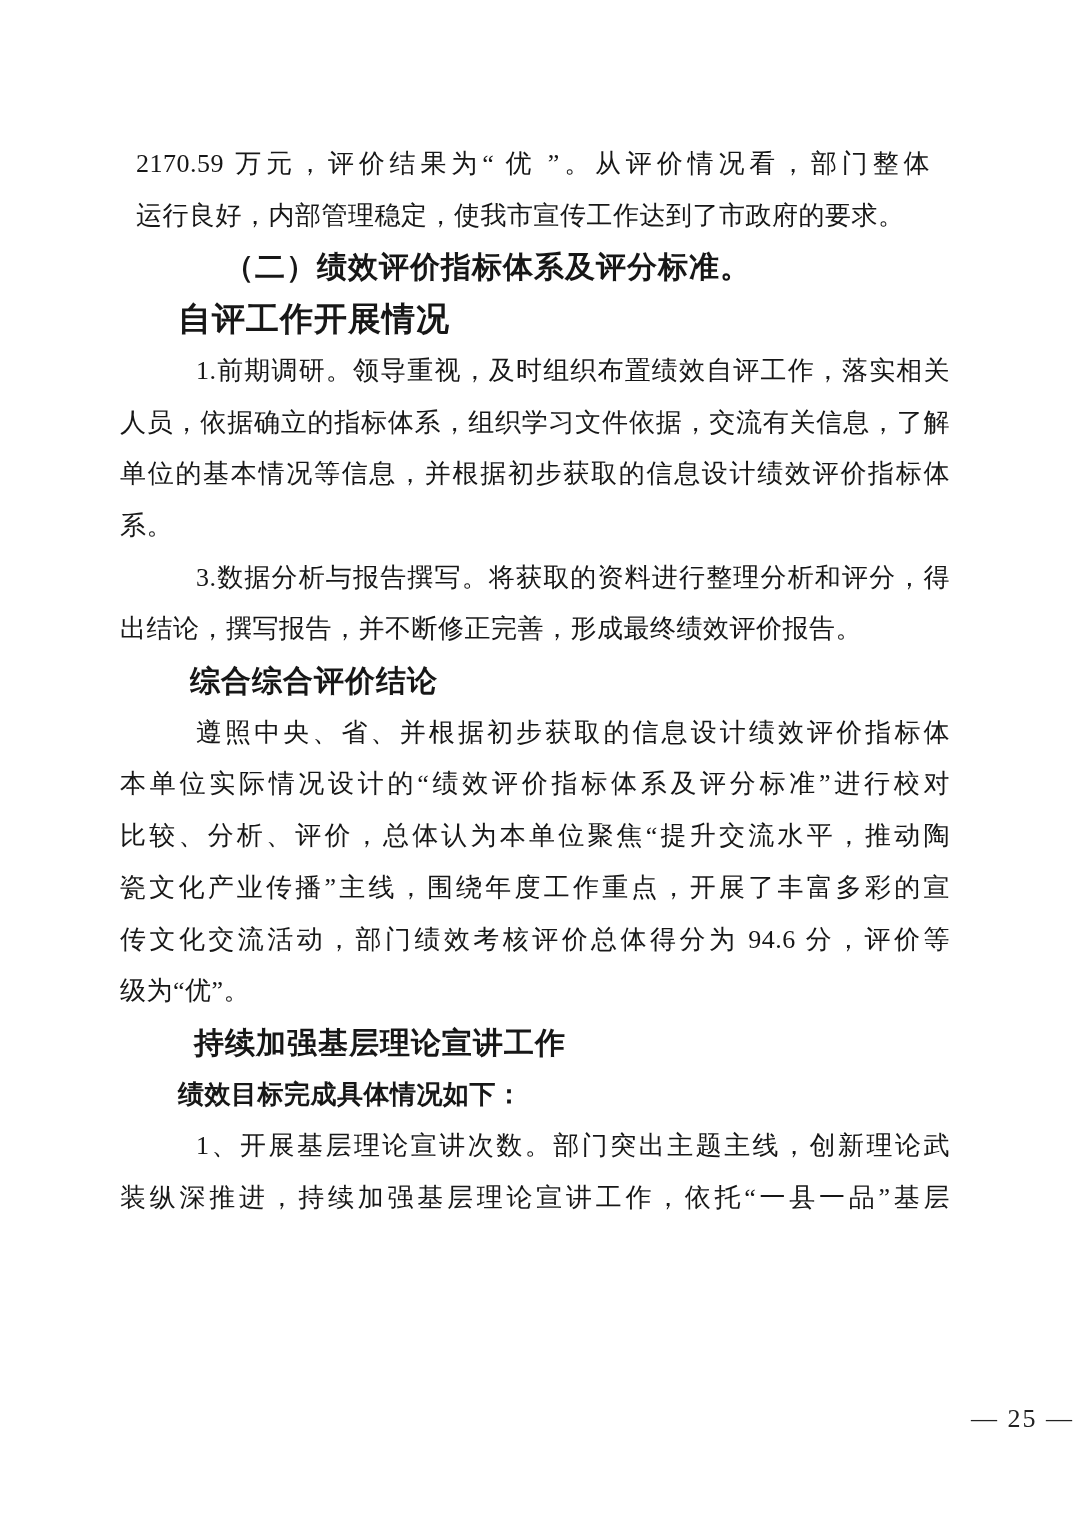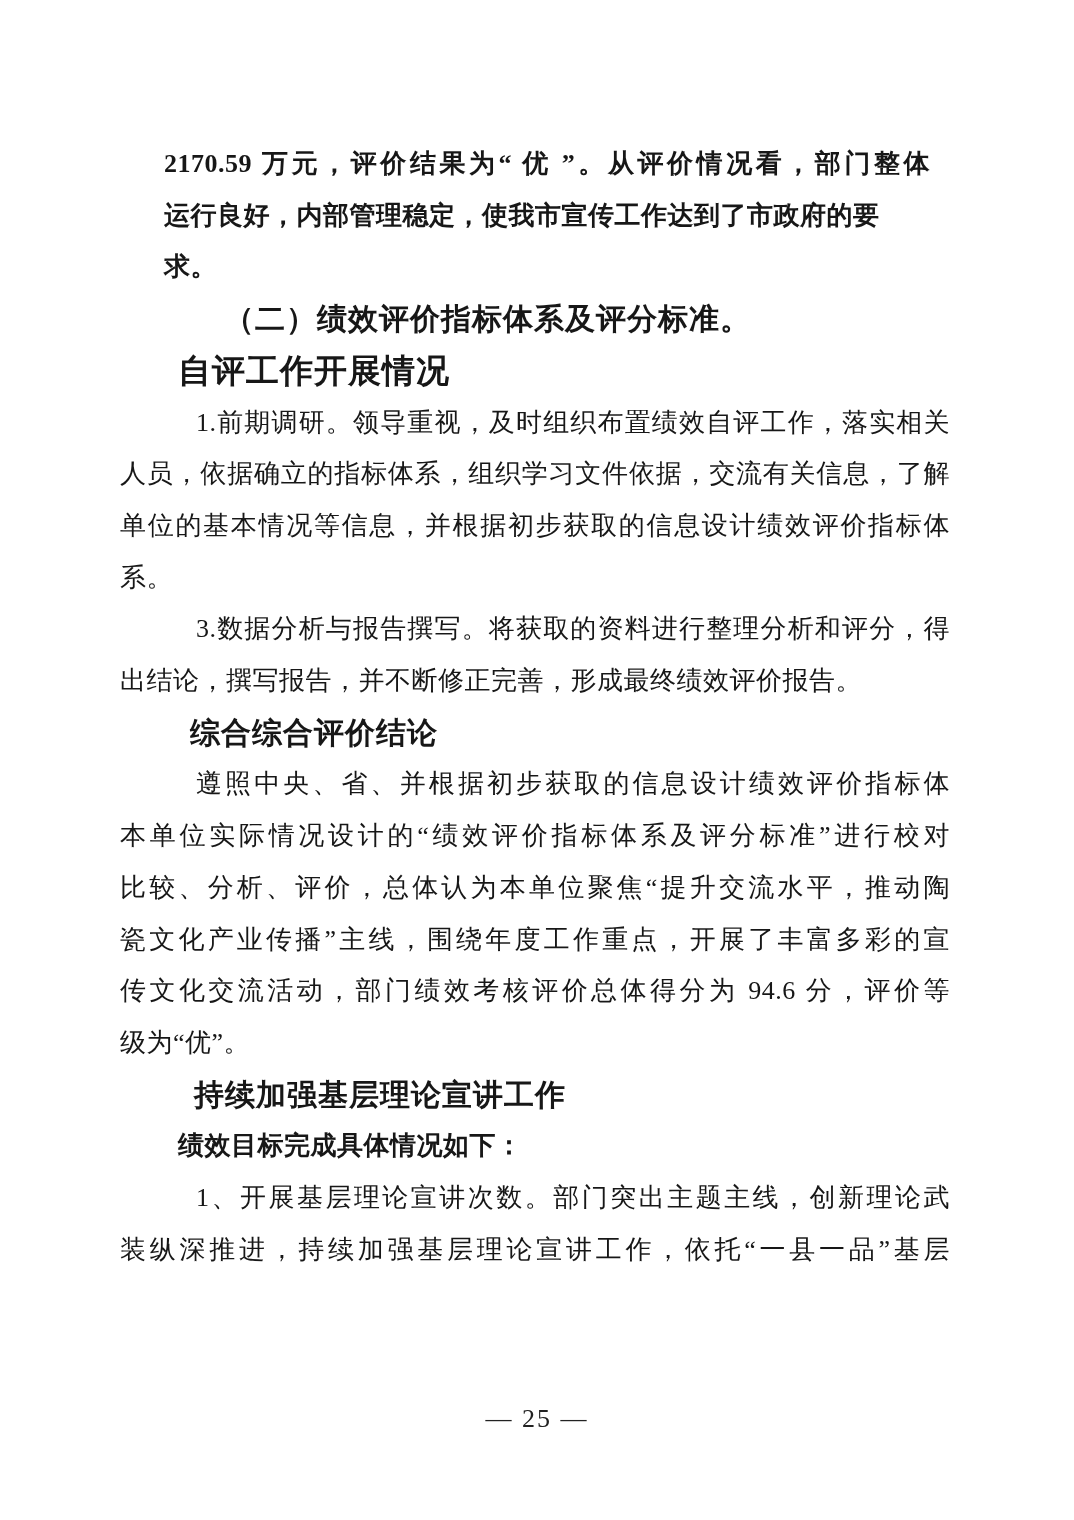--- a/index.html
+++ b/index.html
@@ -33,41 +33,41 @@
     letter-spacing: 0.5px;
     white-space: normal;
   }
   
   .line.fill {
     text-align: justify;
     text-align-last: justify;
     text-justify: inter-character;
   }
   
-  .b-cont { margin-left: 44px; margin-right: 20px; font-weight: bold; }
+  .b-cont { margin-left: 16px; margin-right: 20px; }
   
   .b-h1 .line, .b-h2 .line, .b-h3 .line, .b-h4 .line {
     font-family: "Liberation Sans", "DejaVu Sans", sans-serif;
     font-weight: 700;
     letter-spacing: 1px;
   }
   .b-h1 .line { font-size: 30px; text-indent: 104px; }
   .b-h2 .line { font-size: 33px; text-indent: 58px; }
   .b-h3 .line { font-size: 30px; text-indent: 70px; }
   .b-h4 .line { font-size: 30px; text-indent: 74px; }
   
   .b-para .line:first-child { text-indent: 76px; }
   
   .b-lead .line { text-indent: 58px; font-weight: bold; }
   .footer {
     position: absolute;
     left: 0;
     top: 1404px;
     width: 1074px;
-    text-align: center;
+    text-align: right;
     font-size: 26px;
     letter-spacing: 2px;
     color: #222222;
   }
 </style>
 </head>
 <body>
 
 <div class="page">
   <div class="content">

